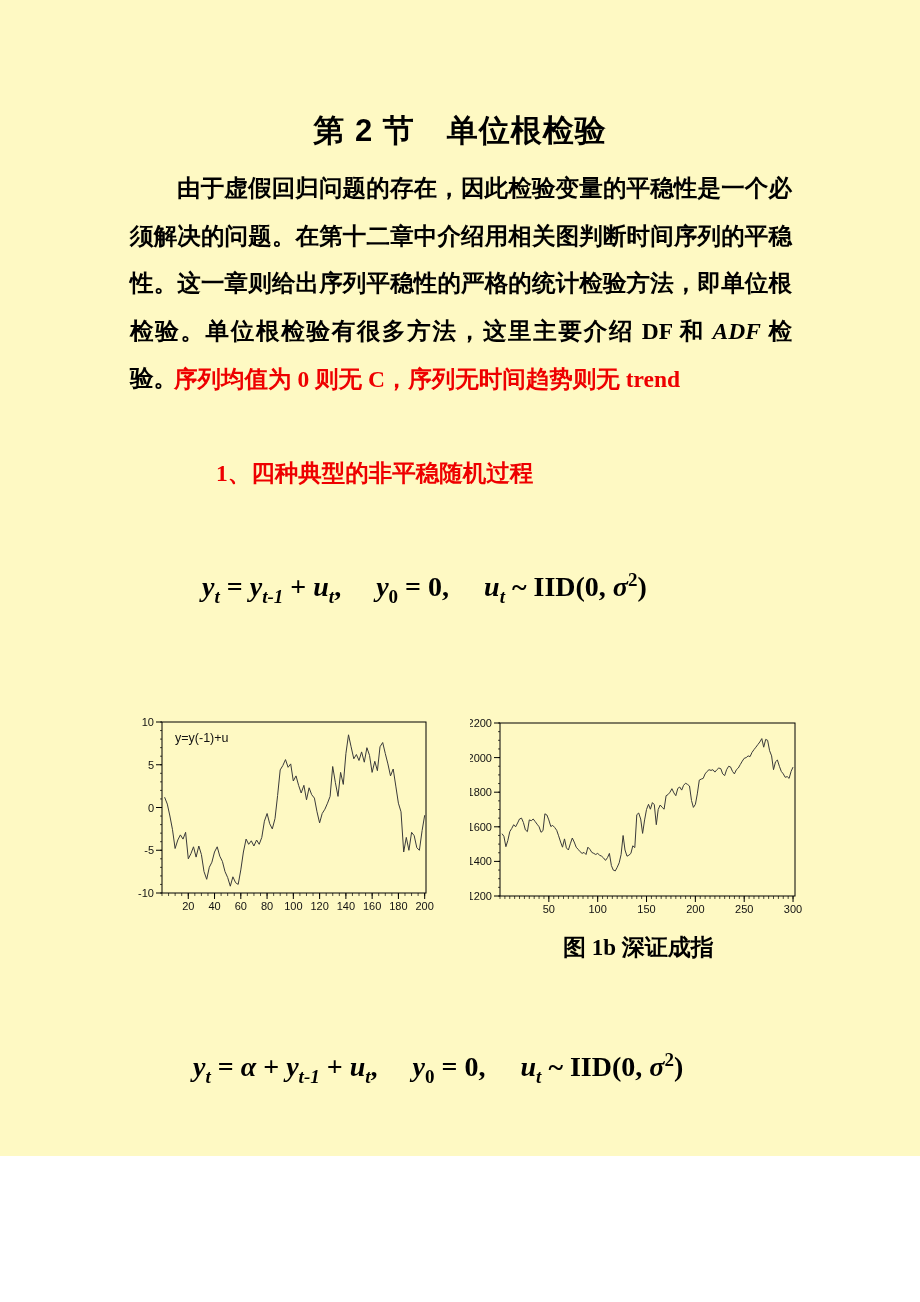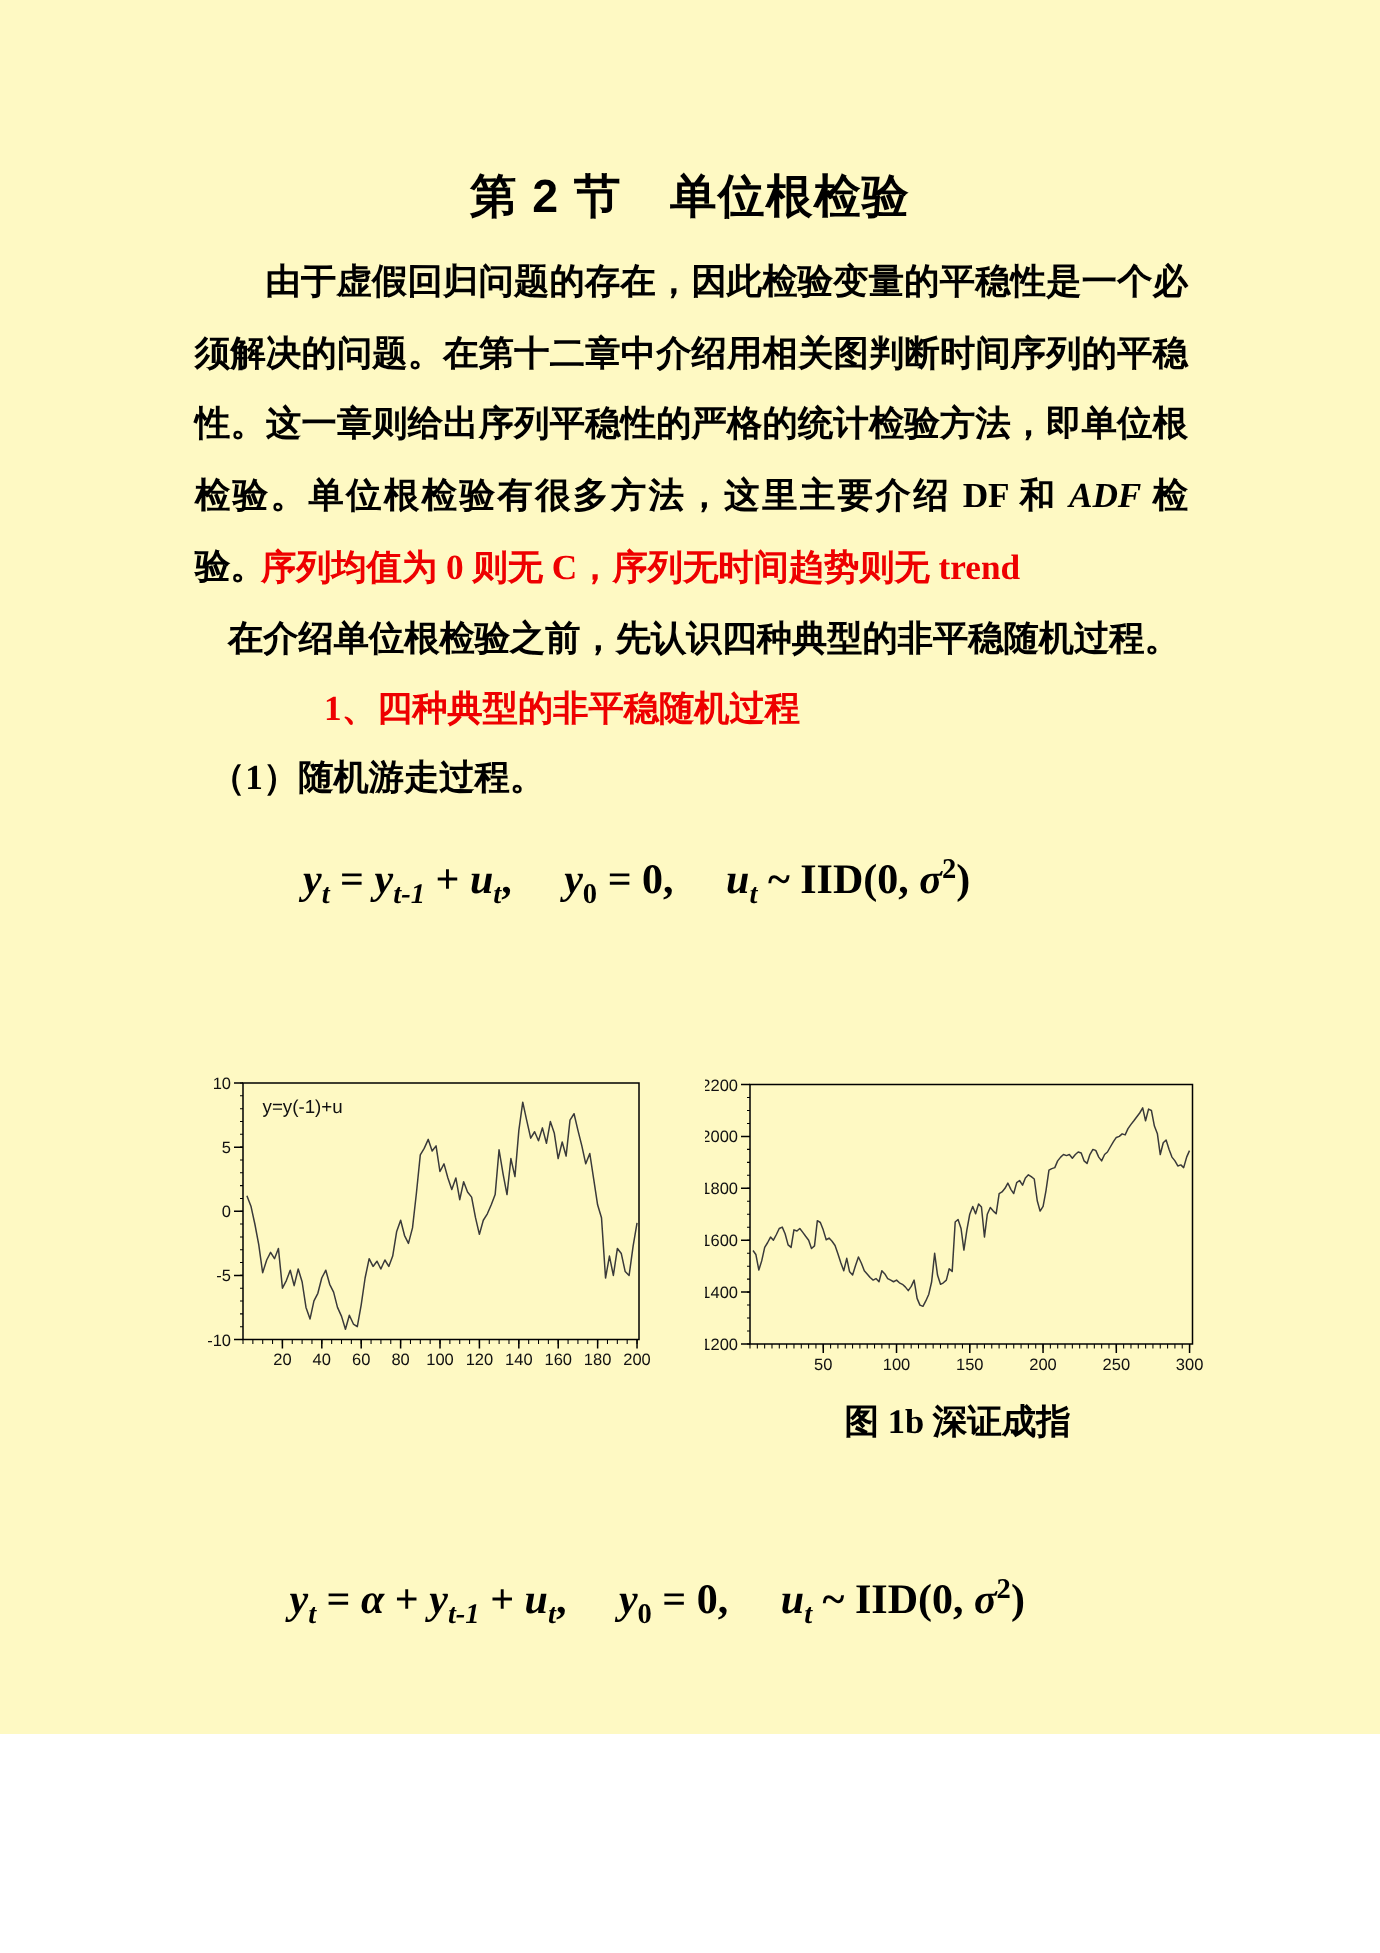--- a/index.html
+++ b/index.html
@@ -46,25 +46,23 @@
 <body>
 
 <div class="page">
 
   <div class="abs doc-title">第 2 节　单位根检验</div>
 
   <div class="abs body-text p1"><span>由于虚假回归问题的存在，因此检验变量的平稳性是一个必须解决的问题。在第十二章中介绍用相关图判断时间序列的平稳性。这一章则给出序列平稳性的严格的统计检验方法，即单位根检验。单位根检验有很多方法，这里主要介绍 </span><span style="">DF</span><span> 和 </span><span style="font-style: italic;">ADF</span><span> 检验。</span></div>
 
   <div class="abs body-text red-note"><span style="color: rgb(238, 0, 0);">序列均值为 0 则无 C，序列无时间趋势则无 trend</span></div>
 
-  <div class="abs body-text p2">在介绍单位根检验之前，先认识四种典型的非平稳随机过程。</div>
 
   <div class="abs body-text heading1"><span style="color: rgb(238, 0, 0); margin-left: 48px;">1、四种典型的非平稳随机过程</span></div>
 
-  <div class="abs body-text item1">（1）随机游走过程。</div>
 
   <div class="abs formula formula1"><span style="font-style: italic;">y</span><sub style="font-style: italic;">t</sub><span> = </span><span style="font-style: italic;">y</span><sub style="font-style: italic;">t-1</sub><span> + </span><span style="font-style: italic;">u</span><sub style="font-style: italic;">t</sub><span>,　 </span><span style="font-style: italic;">y</span><sub>0</sub><span> = 0,　 </span><span style="font-style: italic;">u</span><sub style="font-style: italic;">t</sub><span> ~ IID(0, </span><span style="font-style: italic;">σ</span><sup>2</sup><span>)</span></div>
 
 
   <svg class="abs fig1a" width="322" height="205" viewBox="0 0 322 205">
       <rect x="27" y="12" width="264" height="171" fill="none" stroke="#000" stroke-width="1"></rect>
       <line x1="27" x2="27" y1="183" y2="186" stroke="#000" stroke-width="0.7"></line>
       <line x1="33.56716417910448" x2="33.56716417910448" y1="183" y2="186" stroke="#000" stroke-width="0.7"></line>
       <line x1="40.134328358208954" x2="40.134328358208954" y1="183" y2="186" stroke="#000" stroke-width="0.7"></line>
       <line x1="46.70149253731343" x2="46.70149253731343" y1="183" y2="186" stroke="#000" stroke-width="0.7"></line>

